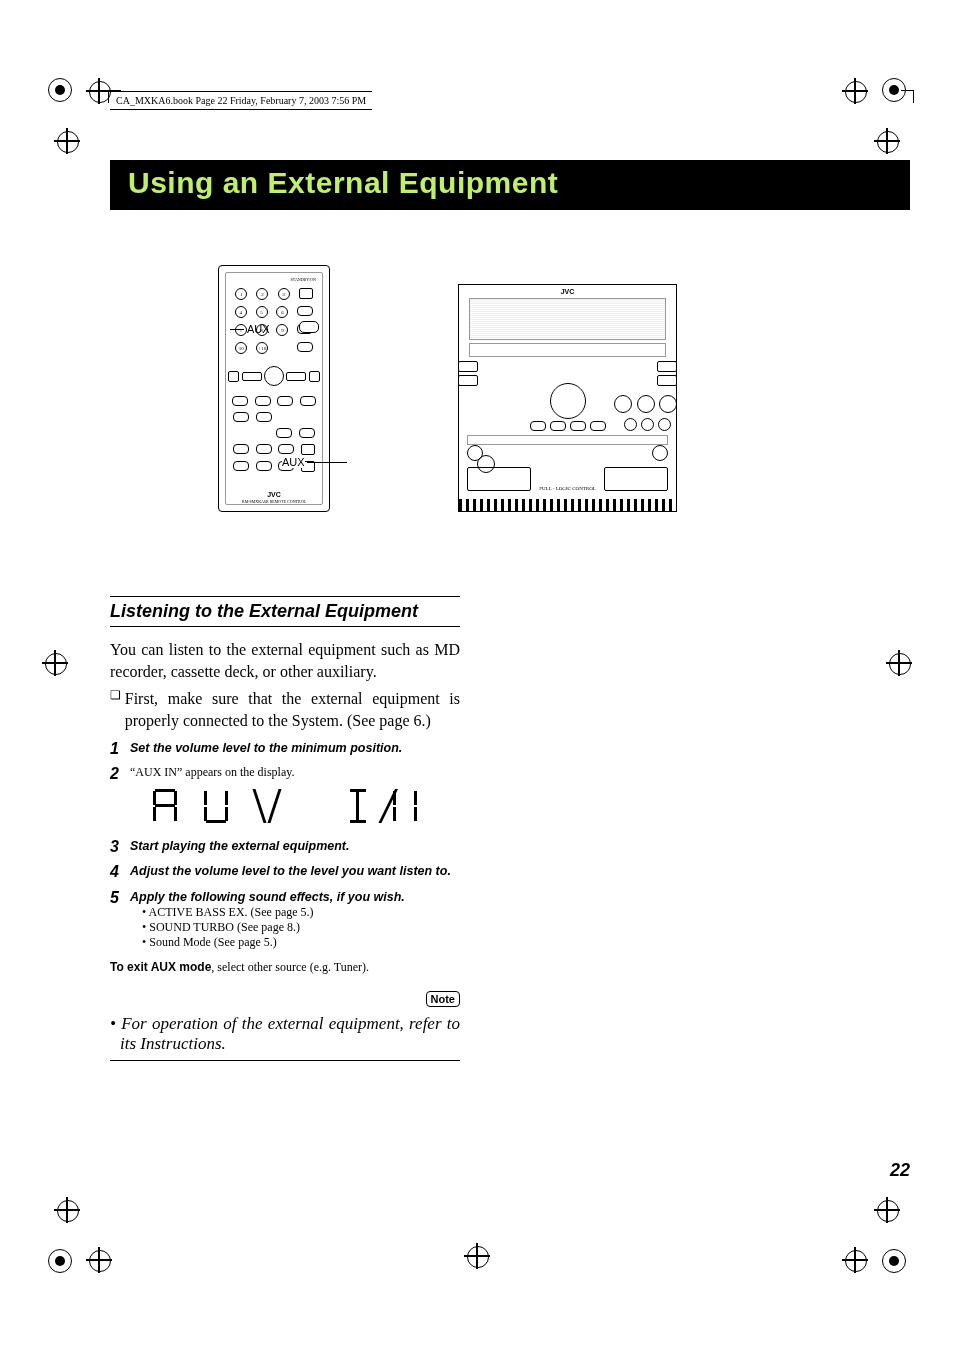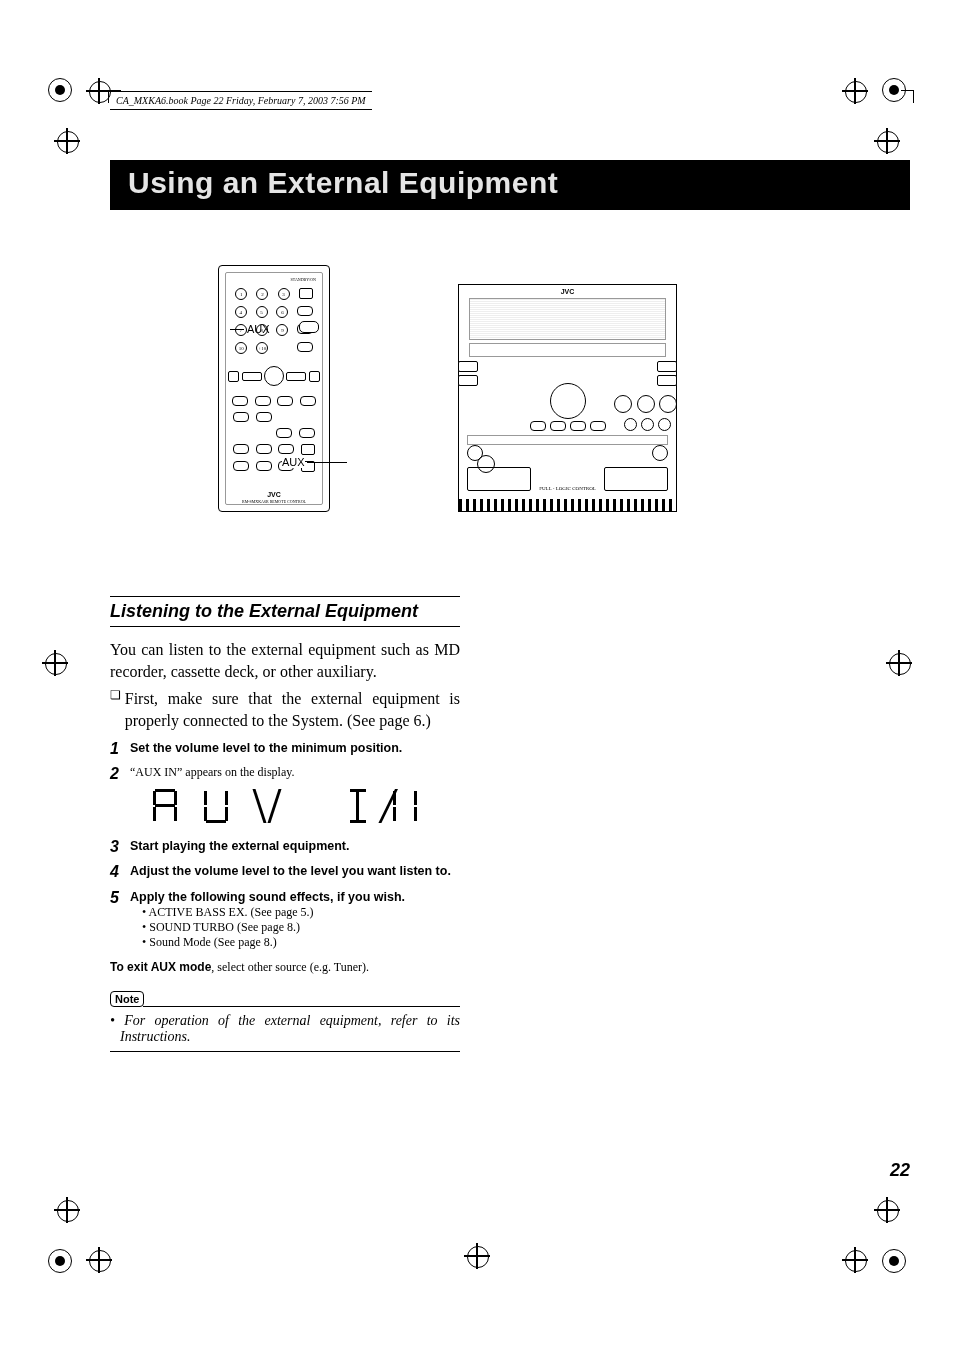--- a/index.html
+++ b/index.html
@@ -18,26 +18,25 @@
     top: 90px;
     width: 800px;
   }
   .running-head {
     font-size: 10px;
     font-family: "Times New Roman", serif;
     border-top: 0.5px solid #000;
     border-bottom: 0.5px solid #000;
     padding: 3px 6px;
     display: inline-block;
-    font-style: italic;
   }
   .heading-banner {
     margin-top: 50px;
     background: #000;
-    color: #e5e5e5;
+    color: #bef264;
     font-family: Arial, Helvetica, sans-serif;
     font-weight: 900;
     font-size: 30px;
     padding: 6px 18px 10px 18px;
     width: 764px;
     letter-spacing: 0.5px;
   }
   .diagram-row {
     margin-top: 55px;
     display: flex;
@@ -167,20 +166,21 @@
     width: 14px;
     flex:none;
     line-height:1.1;
   }
   .step-text {
     font-size: 12.5px;
     font-weight: 700;
     text-align: justify;
     line-height:1.3;
     flex:1;
+    font-style:italic;
   }
   .step-sub {
     font-family: "Times New Roman", serif;
     font-weight: 400;
     font-size: 12px;
     text-align:left;
   }
   .sub-bullet {
     padding-left: 20px;
     font-family: "Times New Roman", serif;
@@ -190,38 +190,38 @@
   .exit-line {
     font-size: 12px;
     margin-top:10px;
   }
   .exit-line .bold { font-family: Arial, sans-serif; font-weight:700; }
 
   .note-box {
     margin-top: 16px;
   }
   .note-tag-row {
-    display:flex; align-items:flex-end;
+    display:flex; align-items:flex-end;flex-direction:column;
   }
   .note-tag {
     font-family: Arial, sans-serif;
     font-weight: 700;
     font-size: 11px;
     border: 1.2px solid #000;
     border-radius: 4px;
     padding: 0 4px 0 4px;
     line-height: 14px;
     position:relative;
     background:#fff;
   }
   .note-rule { flex:1; border-bottom:1px solid #000; height:0; margin-left:-1px;}
   .note-text {
     font-family: "Times New Roman", serif;
     font-style: italic;
-    font-size: 14px;
+    font-size: 17px;
     text-align: justify;
     margin-top:6px;
     padding-left: 10px;
     text-indent: -10px;
   }
   .note-end-rule { border-top:1px solid #000; margin-top:6px;}
 
   .segment-display {
     margin-top: 6px;
     text-align: center;
@@ -518,21 +518,21 @@
       <div class="step-num">4</div>
       <div class="step-text">Adjust the volume level to the level you want listen to.</div>
     </div>
 
     <div class="step">
       <div class="step-num">5</div>
       <div style="flex:1;">
         <div class="step-text">Apply the following sound effects, if you wish.</div>
         <div class="sub-bullet">• <span>ACTIVE BASS EX. (See page 5.)</span></div>
         <div class="sub-bullet">• <span>SOUND TURBO (See page 8.)</span></div>
-        <div class="sub-bullet">• <span>Sound Mode (See page 8.)</span></div>
+        <div class="sub-bullet">• <span>Sound Mode (See page 5.)</span></div>
       </div>
     </div>
 
     <div class="exit-line">
       <span class="bold">To exit AUX mode</span><span>, select other source (e.g. Tuner).</span>
     </div>
 
     <div class="note-box">
       <div class="note-tag-row">
         <div class="note-tag">Note</div>

